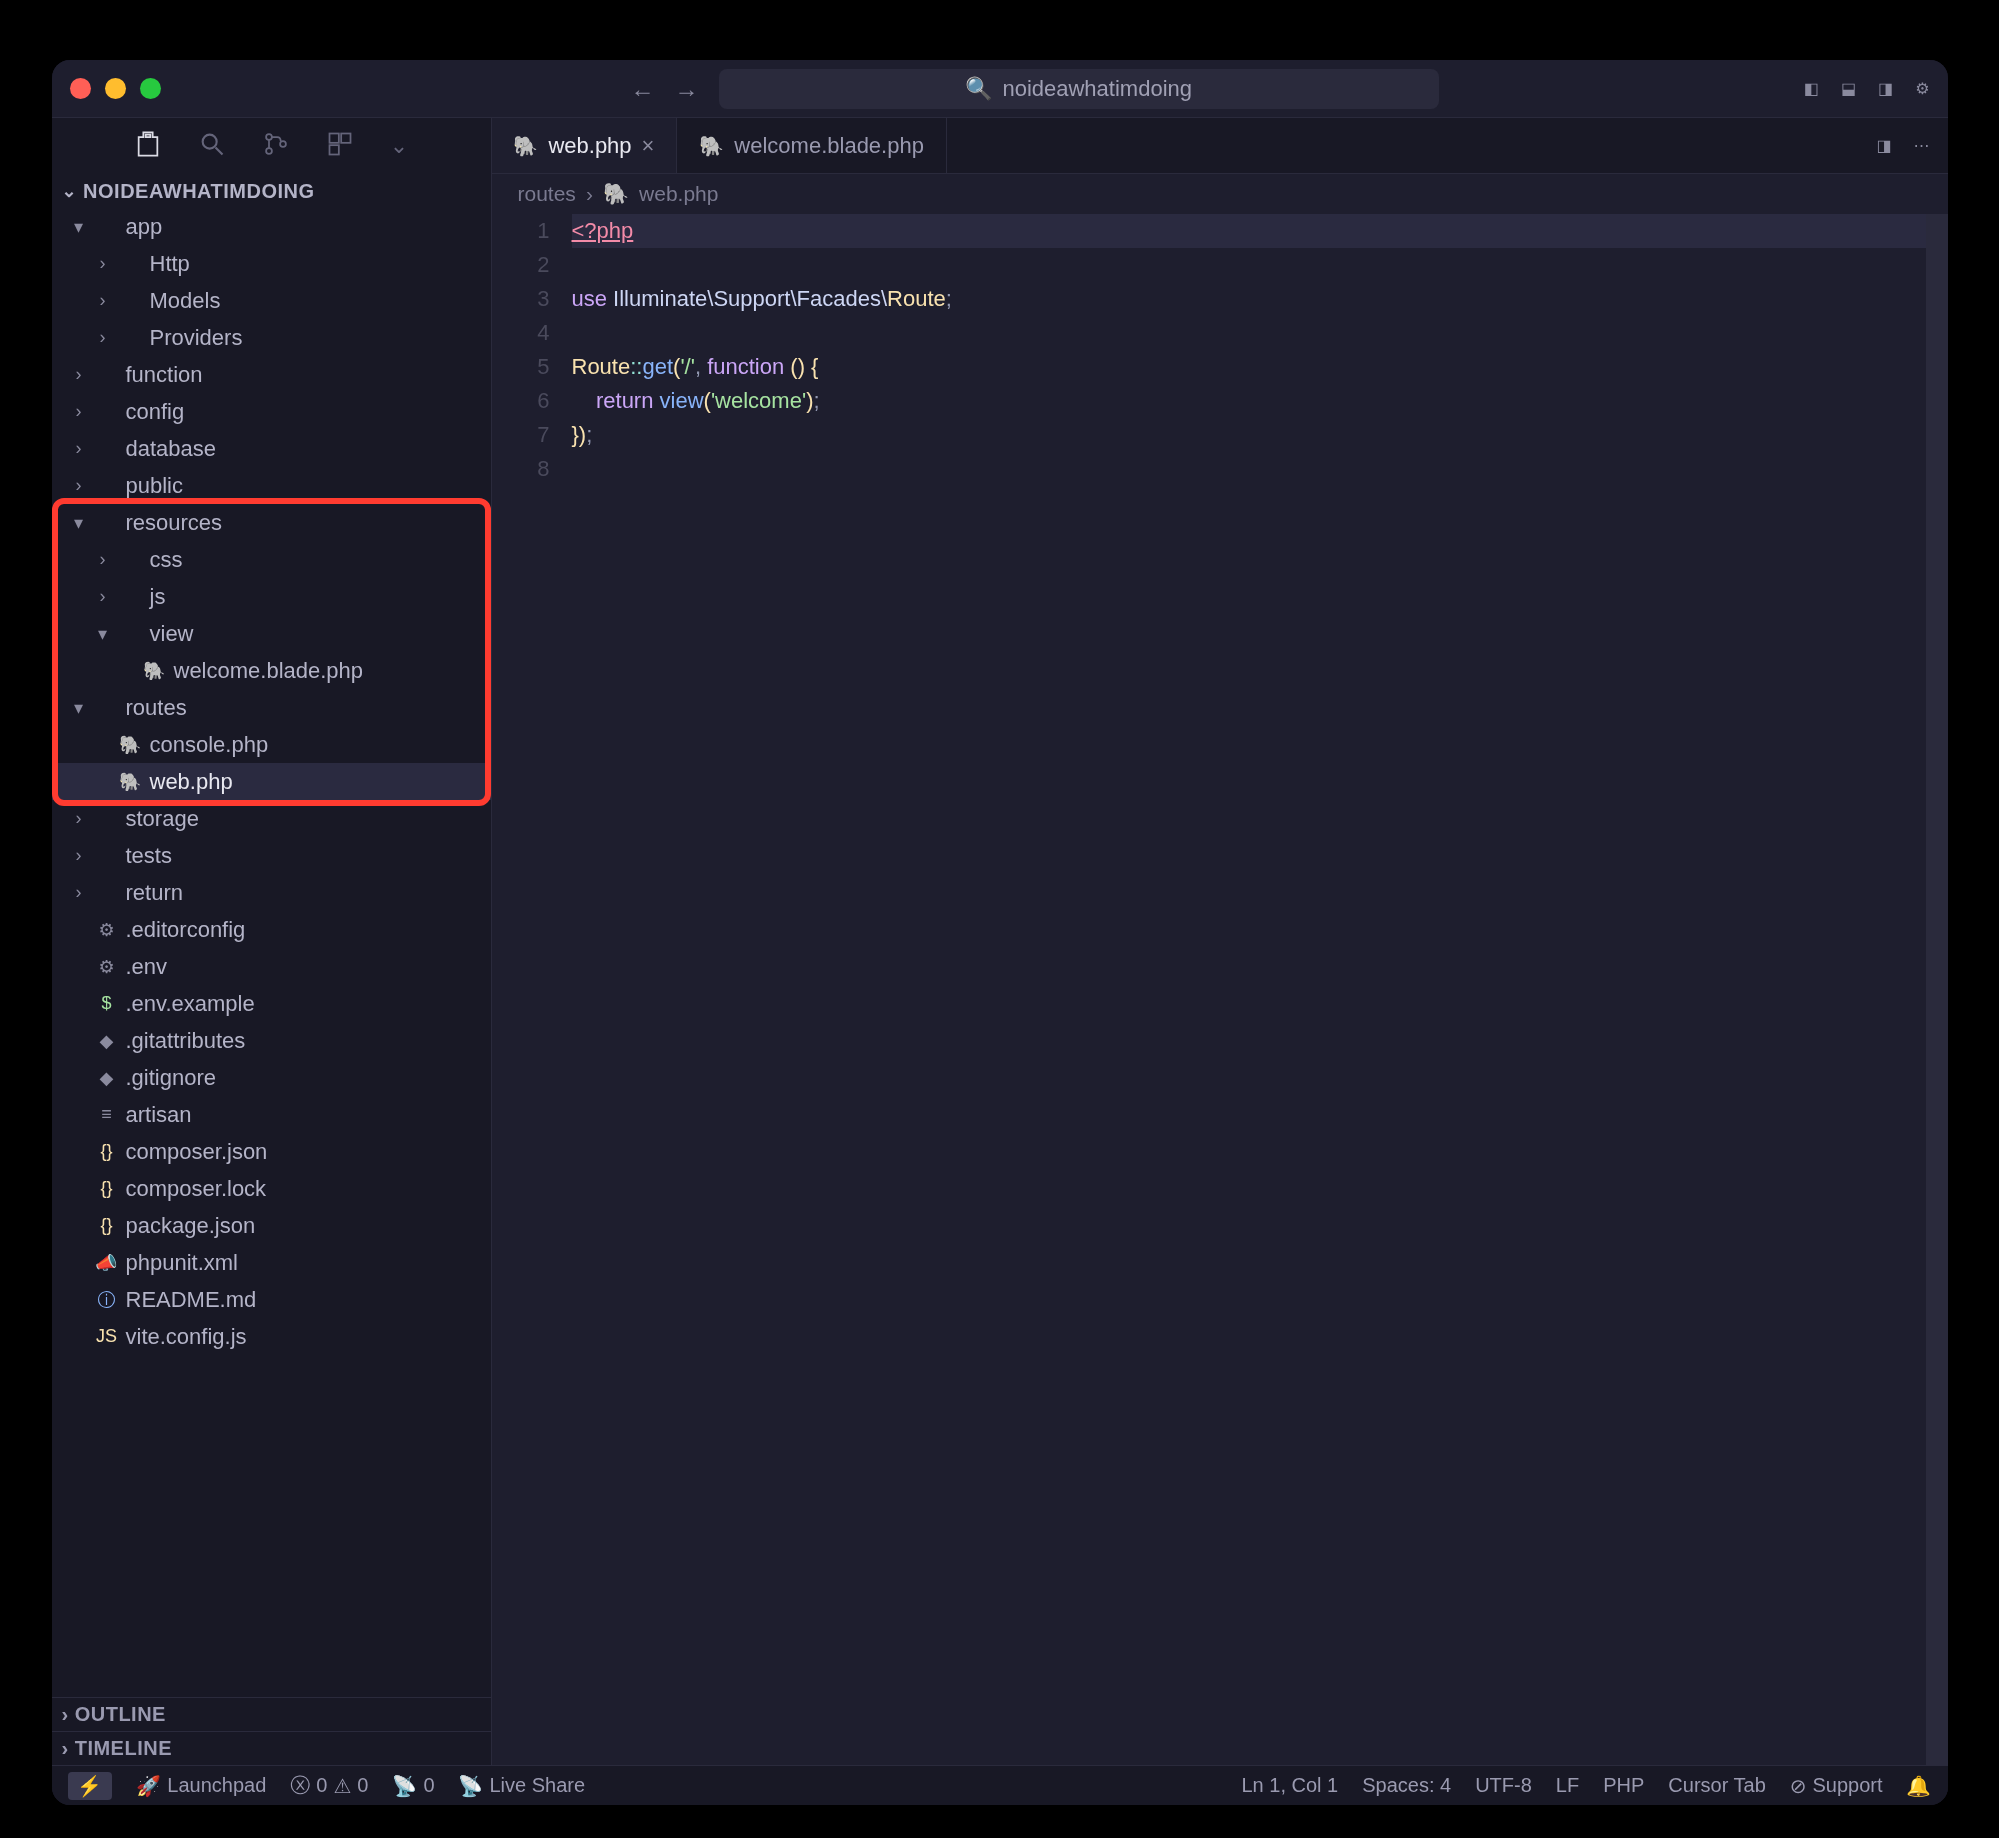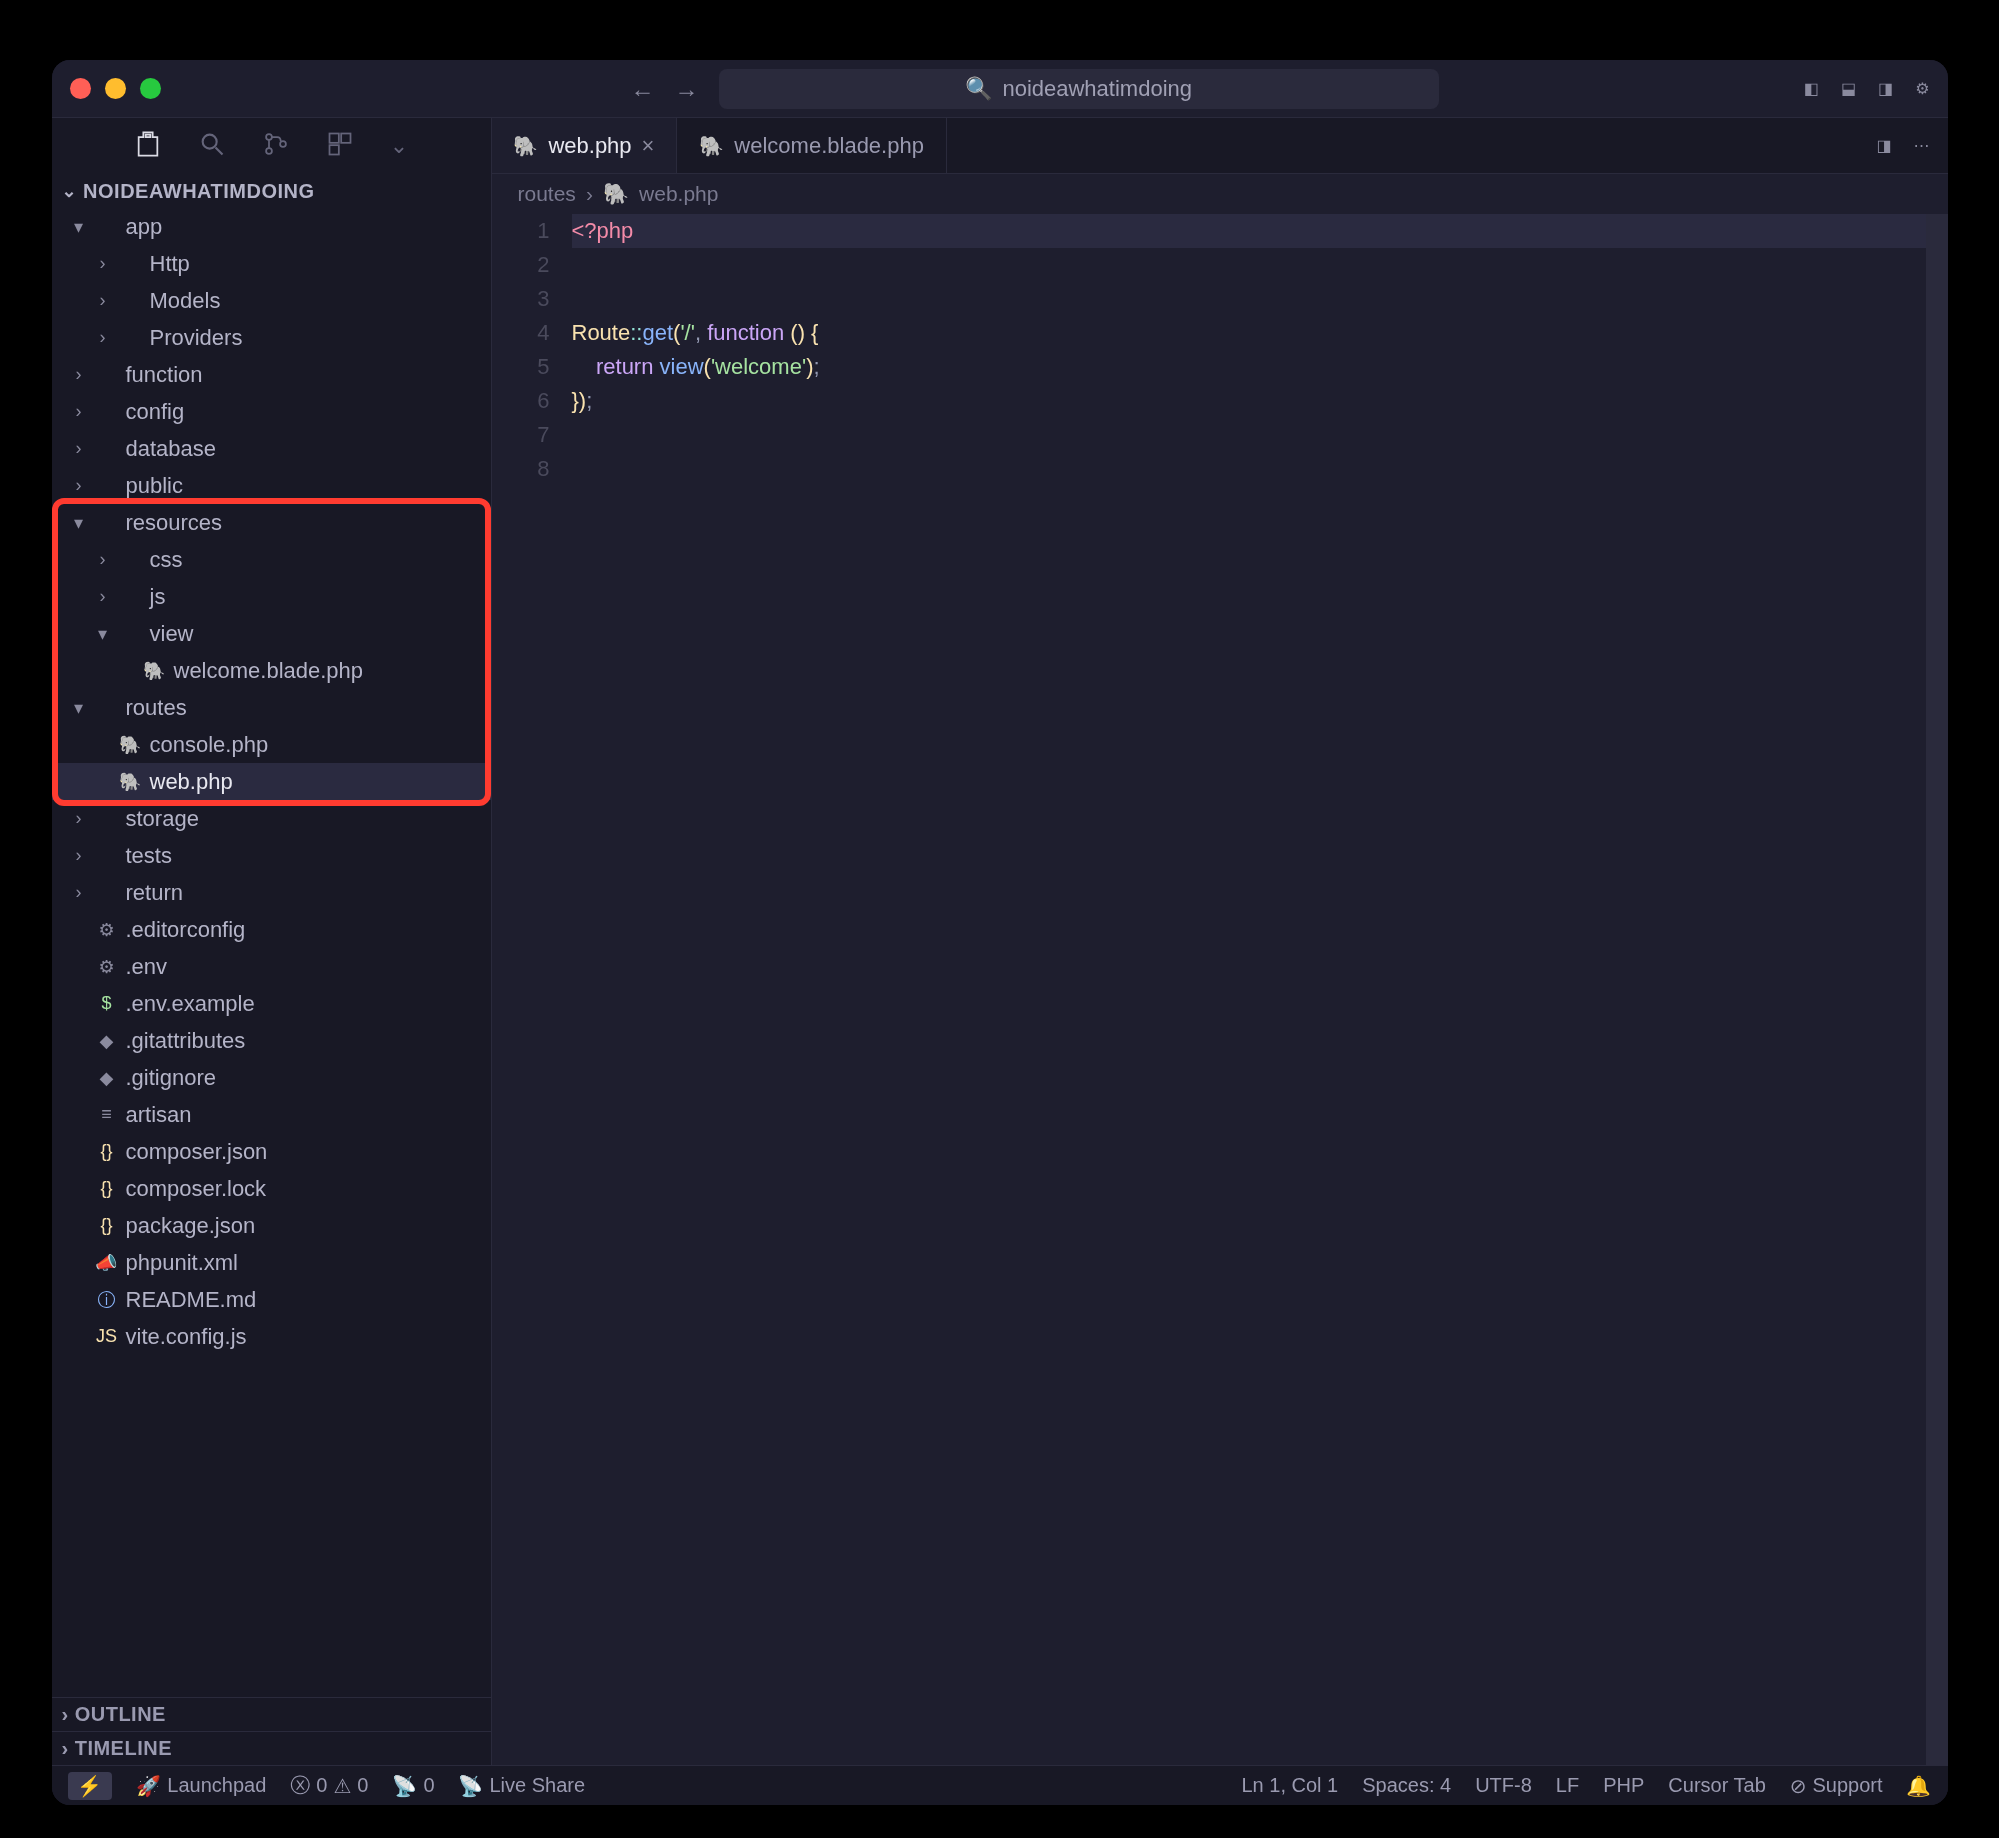--- a/index.html
+++ b/index.html
@@ -43,21 +43,21 @@
 .code { flex:1; color:#cdd6f4; }
 .code .line{height:34px; white-space:pre;}
 .line.hl{background:#2a2a40;}
 .tk-kw{color:#cba6f7;}
 .tk-cls{color:#f9e2af;}
 .tk-ns{color:#cdd6f4;}
 .tk-fn{color:#89b4fa;}
 .tk-str{color:#a6e3a1;}
 .tk-op{color:#94e2d5;}
 .tk-punc{color:#9399b2;}
-.tk-tag{color:#f38ba8;}
+.tk-tag{color:#f38ba8;text-decoration:underline;}
 .tk-bracket{color:#f9e2af;}
 .minimap { width:22px; background:#2a2a3c; }
 .statusbar { height:40px; background:#181825; border-top:1px solid #2a2a3c; display:flex; align-items:center; padding:0 16px; color:#9a9ab0; font-size:20px; gap:24px; }
 .statusbar .remote{background:#3a3a50;padding:2px 10px;border-radius:4px;color:#cdd6f4;}
 .statusbar .spacer{flex:1;}
 .statusbar .item{display:flex;align-items:center;gap:6px;}
 </style>
 </head>
 <body>
 
@@ -308,20 +308,21 @@
             <div class="lnum">3</div>
             <div class="lnum">4</div>
             <div class="lnum">5</div>
             <div class="lnum">6</div>
             <div class="lnum">7</div>
             <div class="lnum">8</div>
           </div>
         <div class="code" id="code">
             <div class="line hl"><span class="tk-tag">&lt;?php</span></div>
             <div class="line"></div>
+            <div class="line"><span class="tk-kw">use</span> <span class="tk-ns">Illuminate\Support\Facades\</span><span class="tk-cls">Route</span><span class="tk-punc">;</span></div>
             <div class="line"></div>
             <div class="line"><span class="tk-cls">Route</span><span class="tk-op">::</span><span class="tk-fn">get</span><span class="tk-bracket">(</span><span class="tk-str">'/'</span><span class="tk-punc">,</span> <span class="tk-kw">function</span> <span class="tk-bracket">()</span> <span class="tk-bracket">{</span></div>
             <div class="line">    <span class="tk-kw">return</span> <span class="tk-fn">view</span><span class="tk-bracket">(</span><span class="tk-str">'welcome'</span><span class="tk-bracket">)</span><span class="tk-punc">;</span></div>
             <div class="line"><span class="tk-bracket">})</span><span class="tk-punc">;</span></div>
             <div class="line"></div>
           </div>
         <div class="minimap"></div>
       </div>
     </div>
   </div>

